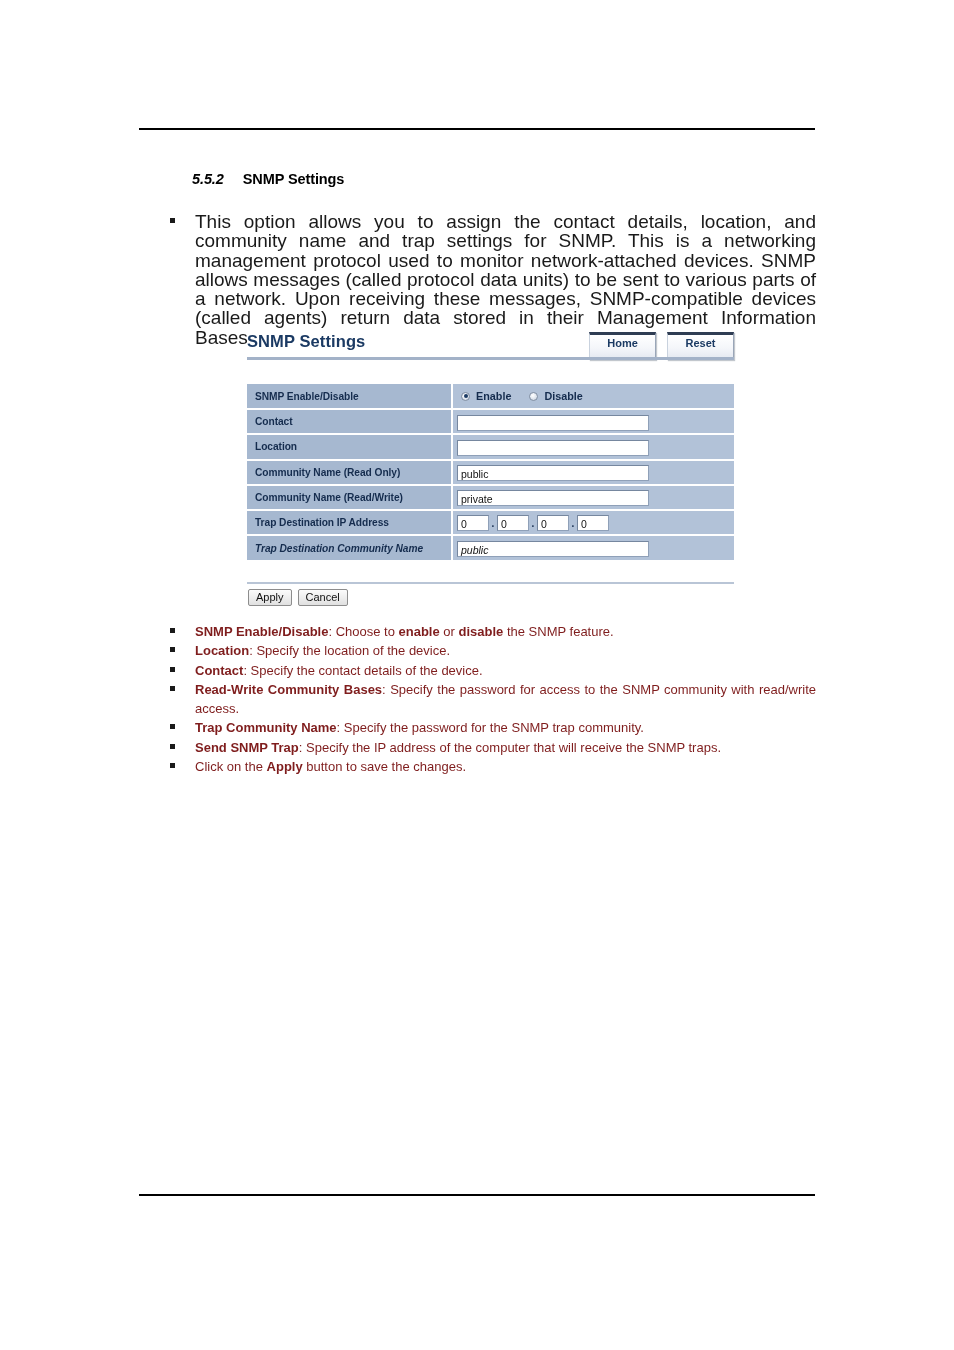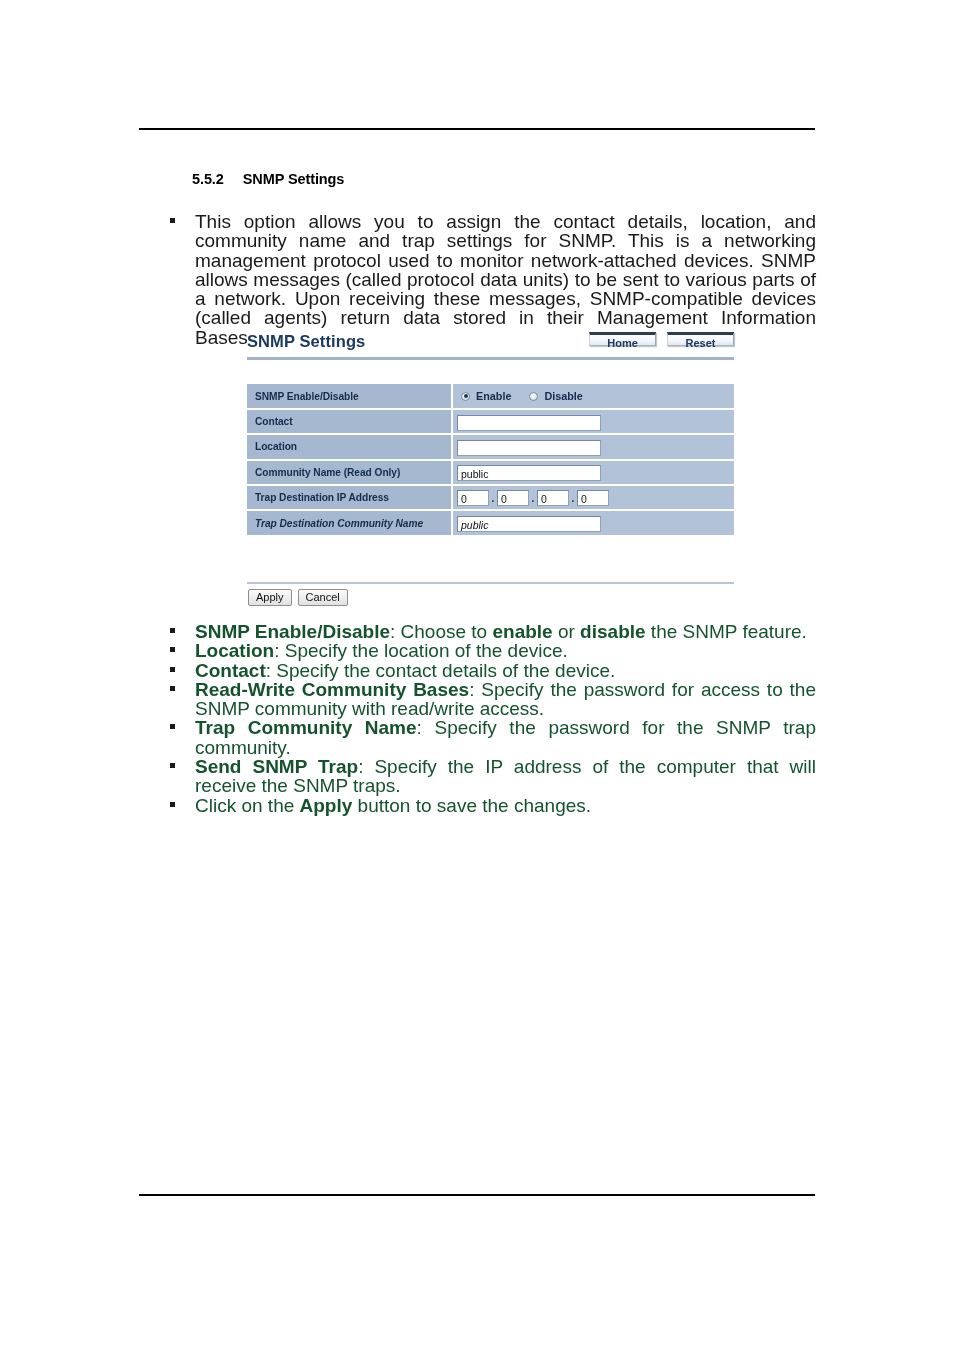--- a/index.html
+++ b/index.html
@@ -30,21 +30,21 @@
   
   .section-heading {
     position: absolute;
     left: 192px;
     top: 171px;
     font-size: 14.5px;
     font-weight: bold;
     letter-spacing: -0.1px;
     white-space: nowrap;
   }
-  .section-heading .num { margin-right: 19px; }
+  .section-heading .num { margin-right: 19px; font-style: italic; }
 
   
   .intro-block {
     position: absolute;
     left: 168px;
     top: 212px;
     width: 648px;
   }
   .bullet-row {
     position: relative;
@@ -89,21 +89,21 @@
   }
   .ui-btns {
     position: absolute;
     right: 0;
     top: 2px;
     display: flex;
     gap: 11px;
   }
   .ui-btn {
     width: 67px;
-    height: 14px;
+    height: 28px;
     line-height: 16px;
     text-align: center;
     font-size: 11px;
     font-weight: bold;
     color: #1b3a63;
     background: linear-gradient(to bottom, #ffffff 0%, #f4f6fa 55%, #e3e8f0 100%);
     border-top: 3px solid #2f3d53;
     border-left: 1px solid #c9d2de;
     border-right: 1px solid #9aa6b8;
     border-bottom: 1px solid #aab5c5;
@@ -145,21 +145,21 @@
     letter-spacing: -0.05px;
     white-space: nowrap;
   }
   td.val {
     background: #b2c2d8;
     padding-left: 4px;
   }
   .ui-table tr:last-child td { border-bottom: none; font-style: italic; }
 
   .txt-input {
-    width: 144px;
+    width: 192px;
     height: 16px;
     background: #ffffff;
     border: 1px solid #8fa0b8;
     border-top-color: #76879f;
     border-left-color: #76879f;
     font-size: 10.5px;
     color: #111111;
     padding: 0 0 2px 3px;
     line-height: 16px;
     box-sizing: border-box;
@@ -265,24 +265,24 @@
     position: absolute;
     left: 168px;
     top: 622px;
     width: 648px;
   }
   .desc-row {
     position: relative;
     padding-left: 27px;
   }
   .desc-text {
-    font-size: 19px;
+    font-size: 13px;
     line-height: 19.3px;
     text-align: justify;
-    color: #14532d;
+    color: #7f1d1d;
   }
   .desc-text b { font-weight: bold; }
 </style>
 </head>
 <body>
 
 <div class="page-rule top"></div>
 
 <div class="section-heading">
   <span class="num">5.5.2</span><span>SNMP Settings</span>
@@ -338,20 +338,26 @@
         </td>
       </tr>
 
       <tr>
         <td class="lbl">Community Name (Read Only)</td>
         <td class="val">
           <span class="txt-input">public</span>
         </td>
       </tr>
 
+      <tr>
+        <td class="lbl">Community Name (Read/Write)</td>
+        <td class="val">
+          <span class="txt-input">private</span>
+        </td>
+      </tr>
 
       <tr>
         <td class="lbl">Trap Destination IP Address</td>
         <td class="val">
           <span class="oct-input">0</span><span class="oct-dot">.</span><span class="oct-input">0</span><span class="oct-dot">.</span><span class="oct-input">0</span><span class="oct-dot">.</span><span class="oct-input">0</span>
         </td>
       </tr>
 
       <tr>
         <td class="lbl">Trap Destination Community Name</td>

